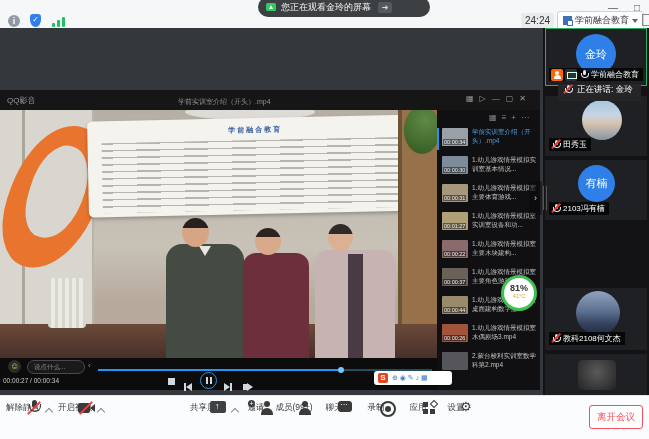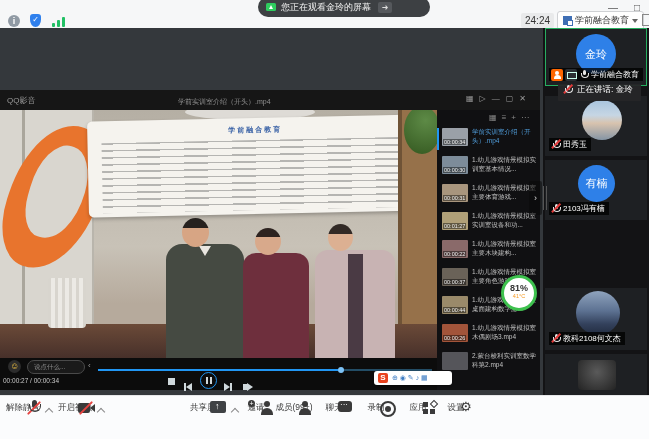--- a/index.html
+++ b/index.html
@@ -419,15 +419,16 @@
       <span class="lbl">录制</span>
     </div>
     <div class="tbtn" style="left:404px;width:28px;">
       <span class="ic ic-apps"></span>
       <span class="lbl">应用</span>
     </div>
     <div class="tbtn" style="left:442px;width:28px;">
       <span class="ic ic-gear"></span>
       <span class="lbl">设置</span>
     </div>
+    <div class="leave">离开会议</div>
   </div>
 
 </div>
 
 </body></html>

